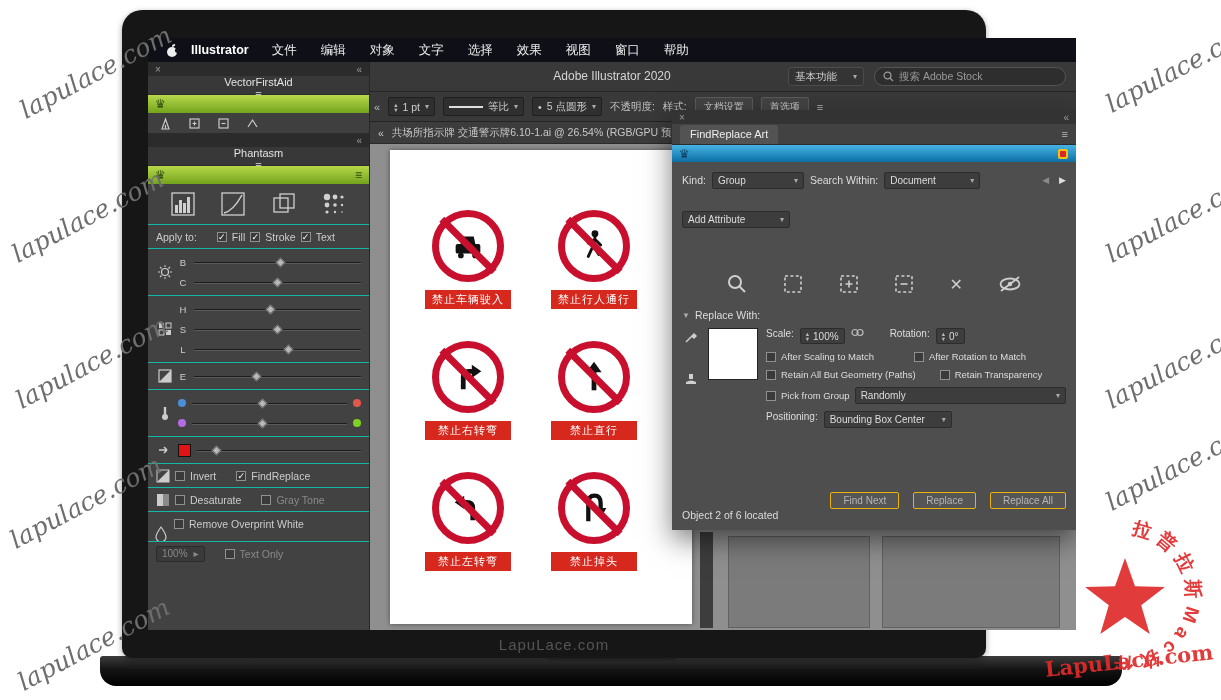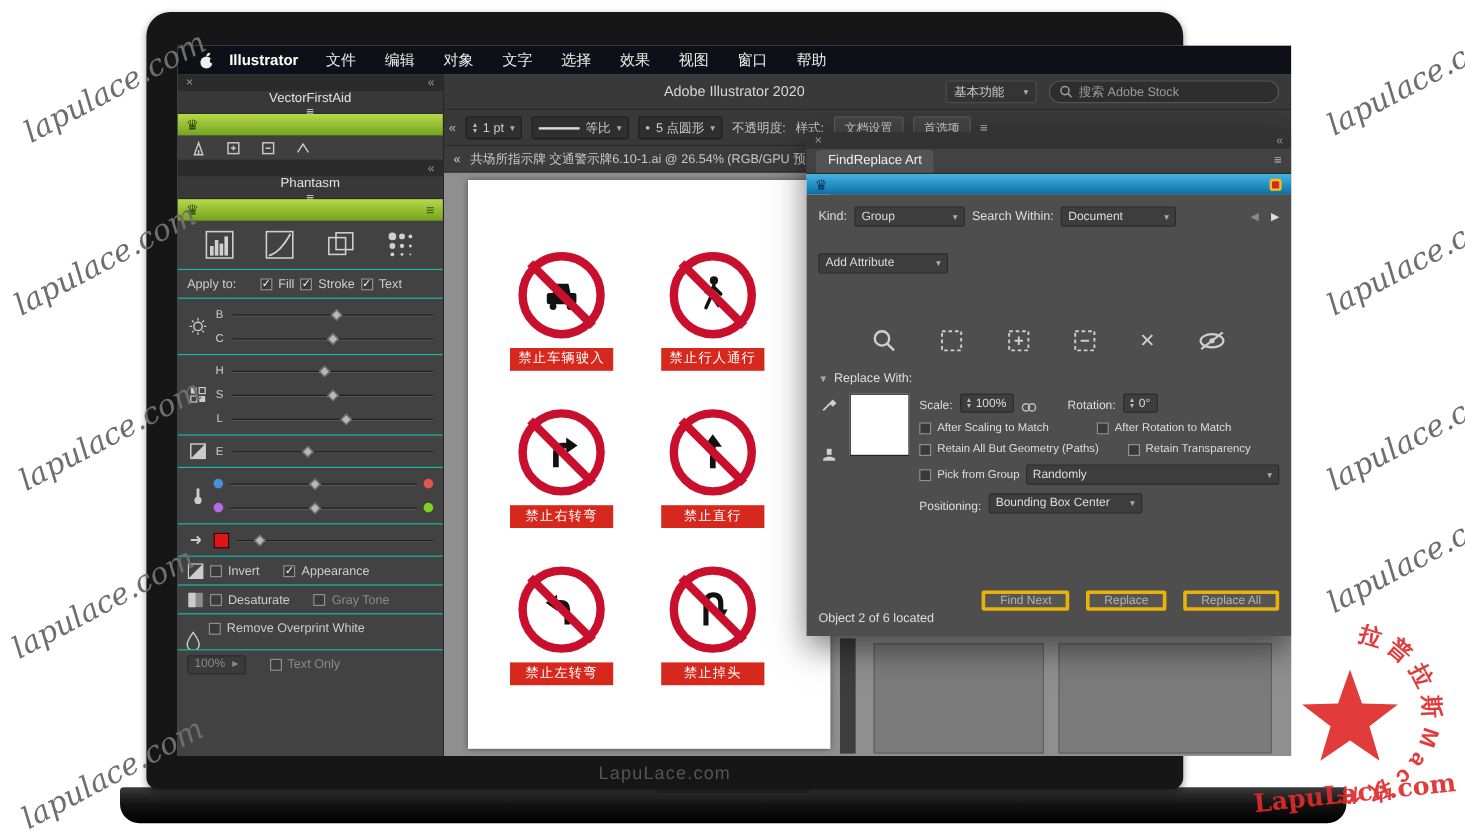--- a/index.html
+++ b/index.html
@@ -138,27 +138,27 @@
          border:1px solid #2c2c2c; border-radius:2px; height:17px; padding:0 5px; color:#ddd; font-size:10px; }
   .fr-arrows { margin-left:auto; display:flex; gap:10px; font-size:9px; }
   .fr-attr-btn { margin-top:21px; }
   .fr-space { height:40px; }
   .fr-icons { display:flex; justify-content:space-around; align-items:center; height:32px; padding:0 26px; }
   .fr-rw { display:flex; align-items:center; gap:5px; height:18px; margin-top:6px; font-size:10.5px; }
   .fr-zone { display:flex; gap:8px; margin-top:4px; height:148px; }
   .fr-zicons { width:18px; display:flex; flex-direction:column; gap:28px; padding-top:2px; align-items:center; }
   .fr-swatch { width:50px; height:52px; background:#fff; border:1px solid #222; flex:none; }
   .fr-ctrl { flex:1; display:flex; flex-direction:column; gap:7px; }
-  .fr-line { display:flex; align-items:flex-end; gap:6px; font-size:10px; }
+  .fr-line { display:flex; align-items:flex-start; gap:6px; font-size:10px; }
   .stepper { display:inline-flex; align-items:center; gap:4px; background:#3d3d3d; border:1px solid #2c2c2c;
              height:16px; padding:0 5px; border-radius:2px; font-size:10px; }
   .fr-cbrow { display:flex; align-items:center; gap:5px; font-size:9.5px; }
   .gap28 { width:14px; } .gap44 { width:30px; }
   .fr-buttons { display:flex; justify-content:flex-end; gap:14px; margin-top:16px; }
-  .fr-btn { background:#555; border:3px solid #eab308; color:#b5b5b5; font-size:10px; height:17px;
+  .fr-btn { background:#555; border:1px solid #eab308; color:#b5b5b5; font-size:10px; height:17px;
             padding:0 12px; border-radius:2px; }
   .fr-status { margin-top:auto; font-size:10.5px; color:#ddd; }
 
   svg { display:block; }
 </style>
 </head>
 <body>
 
 <div class="page">
 
@@ -532,21 +532,21 @@
 
           <div class="opt-row ph-sec">
             <svg width="14" height="14">
               <rect x="1" y="1" width="12" height="12" fill="none" stroke="#ccc"></rect>
               <path d="M1 13 L13 1 V13 Z" fill="#ccc"></path>
             </svg>
             <span class="cb"></span>
             <span>Invert</span>
             <span class="sp"></span>
             <span class="cb on"></span>
-            <span>Appearance</span>
+            <span>FindReplace</span>
           </div>
 
           <div class="opt-row ph-sec">
             <svg width="14" height="14">
               <rect x="1" y="1" width="12" height="12" fill="#8a8a8a"></rect>
               <rect x="1" y="1" width="6" height="12" fill="#ccc"></rect>
             </svg>
             <span class="cb"></span>
             <span>Desaturate</span>
             <span class="sp"></span>

